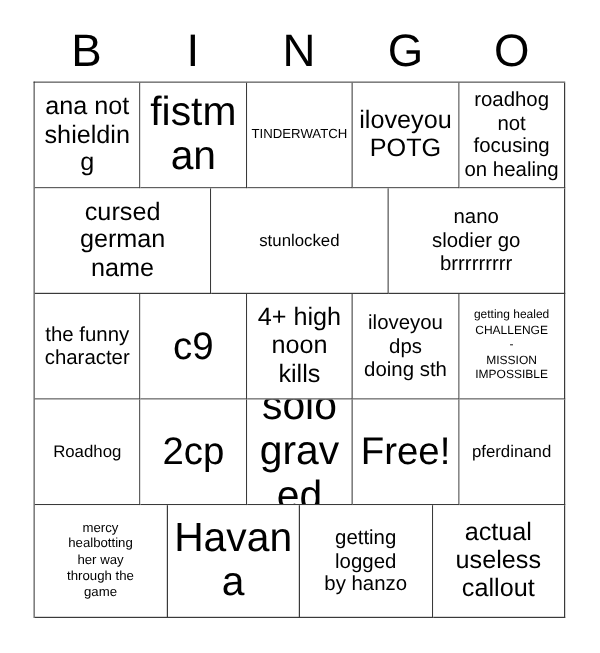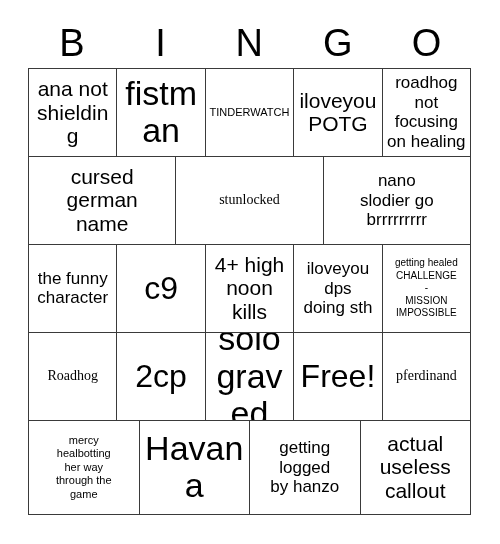--- a/index.html
+++ b/index.html
@@ -76,21 +76,21 @@
     width: 100%;
     line-height: 1.13;
     white-space: pre-line;
     word-break: break-word;
   }
   
   .fs-xxl .cell-text { font-size: 32px; line-height: 1.08; }
   .fs-xl  .cell-text { font-size: 34px; line-height: 1.1; }
   .fs-lg  .cell-text { font-size: 21px; line-height: 1.14; }
   .fs-md  .cell-text { font-size: 17px; line-height: 1.16; }
-  .fs-sm  .cell-text { font-size: 14px; line-height: 1.18; font-family: Liberation Serif, serif; }
+  .fs-sm  .cell-text { font-size: 14px; line-height: 1.18; }
   .fs-xs  .cell-text { font-size: 11px; line-height: 1.22; }
   .fs-xxs .cell-text { font-size: 10px; line-height: 1.25; }
 </style>
 </head>
 <body>
 
 <div class="card">
 
   <div class="header-row">
     <div class="header-cell">B</div>

